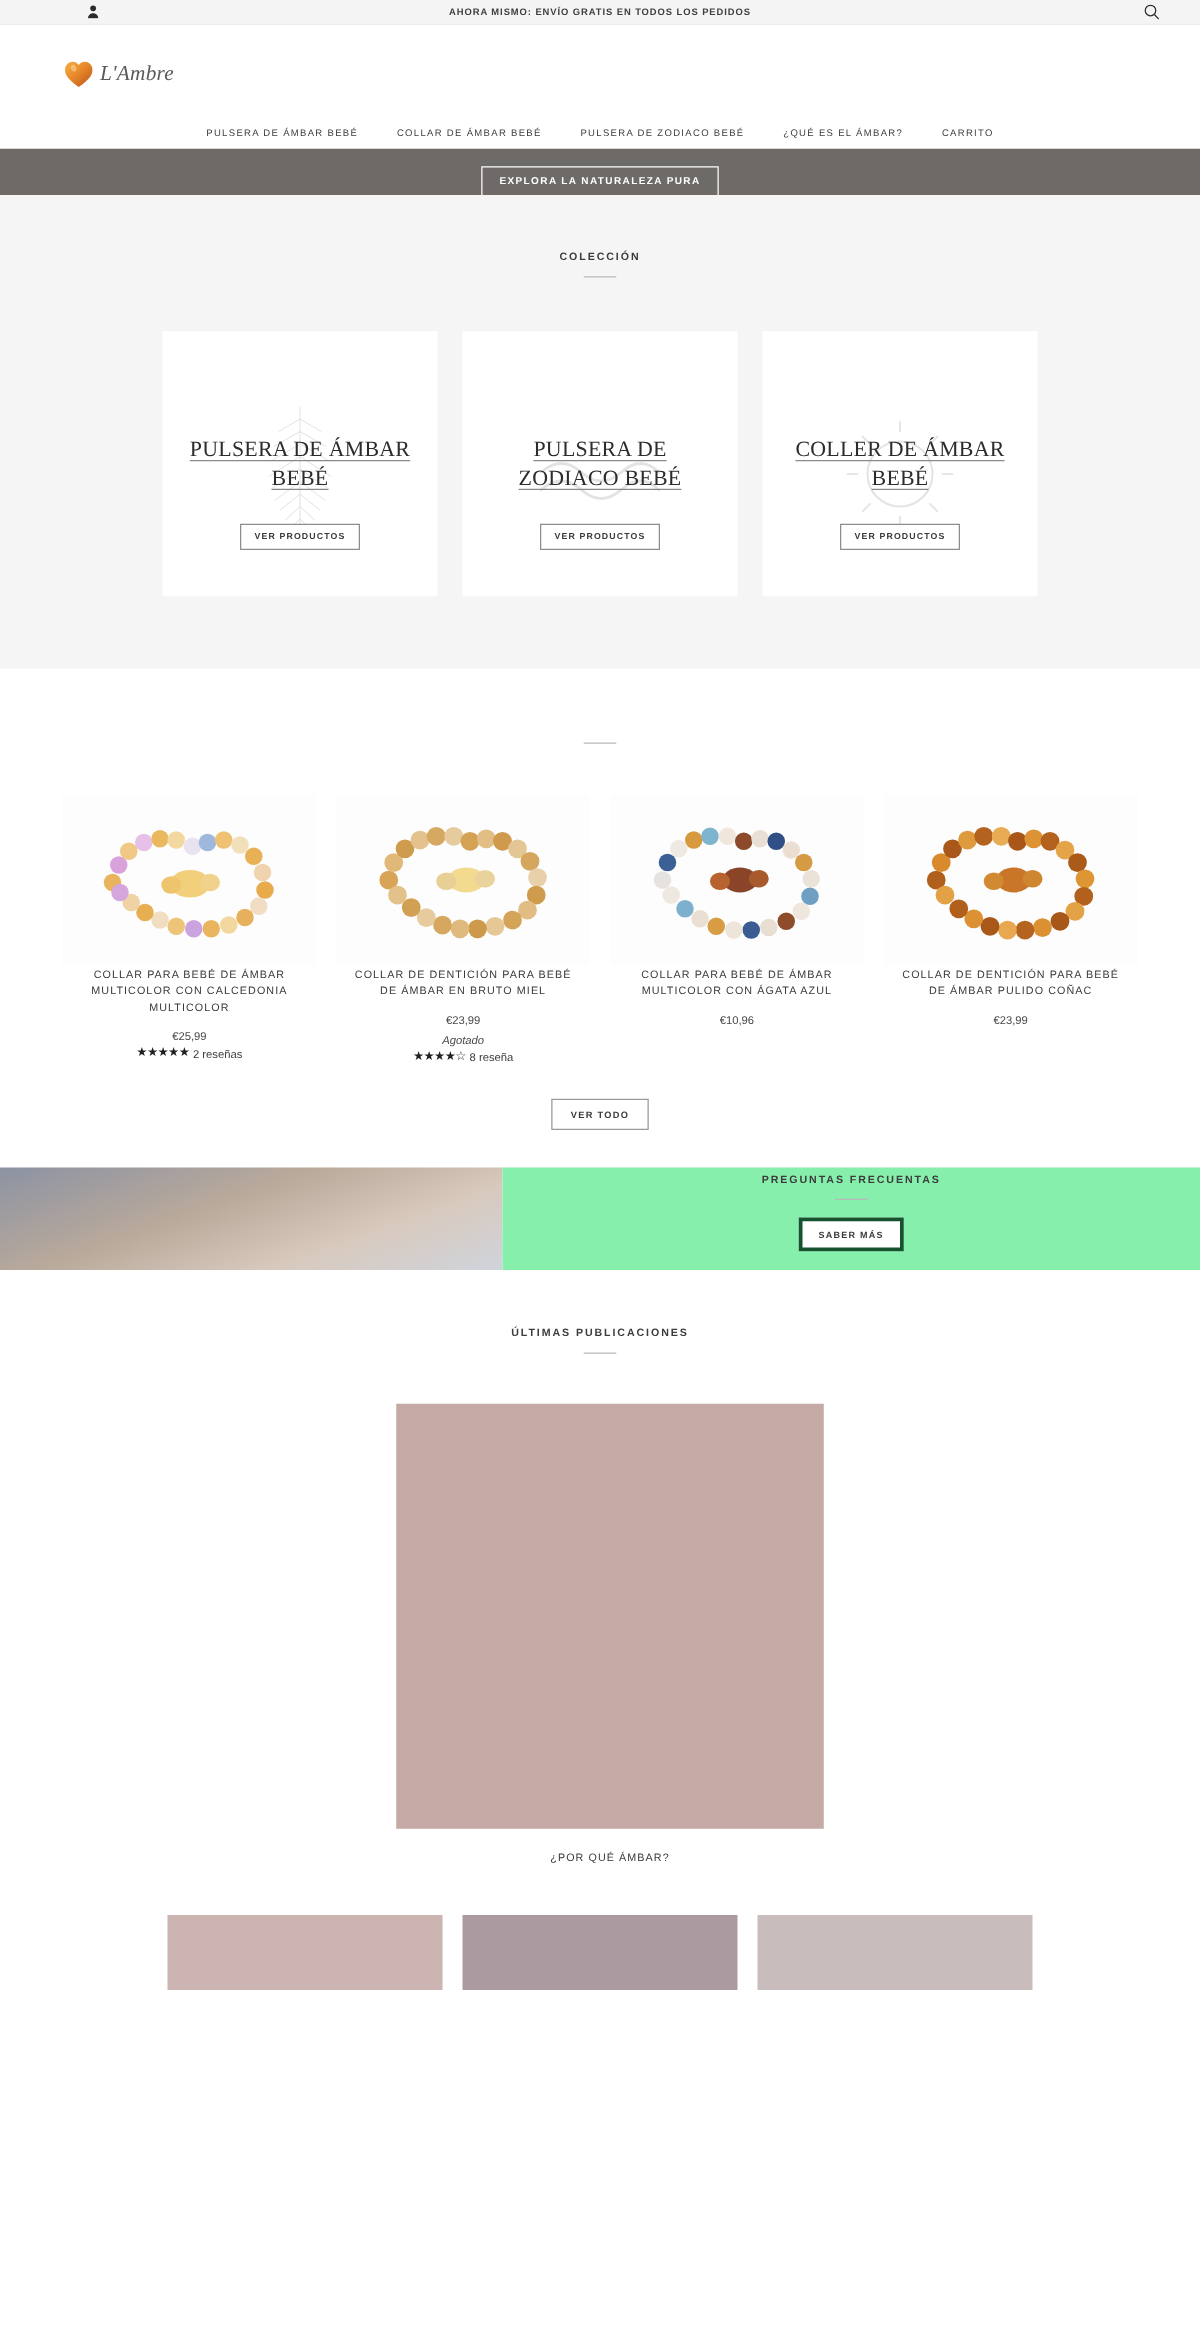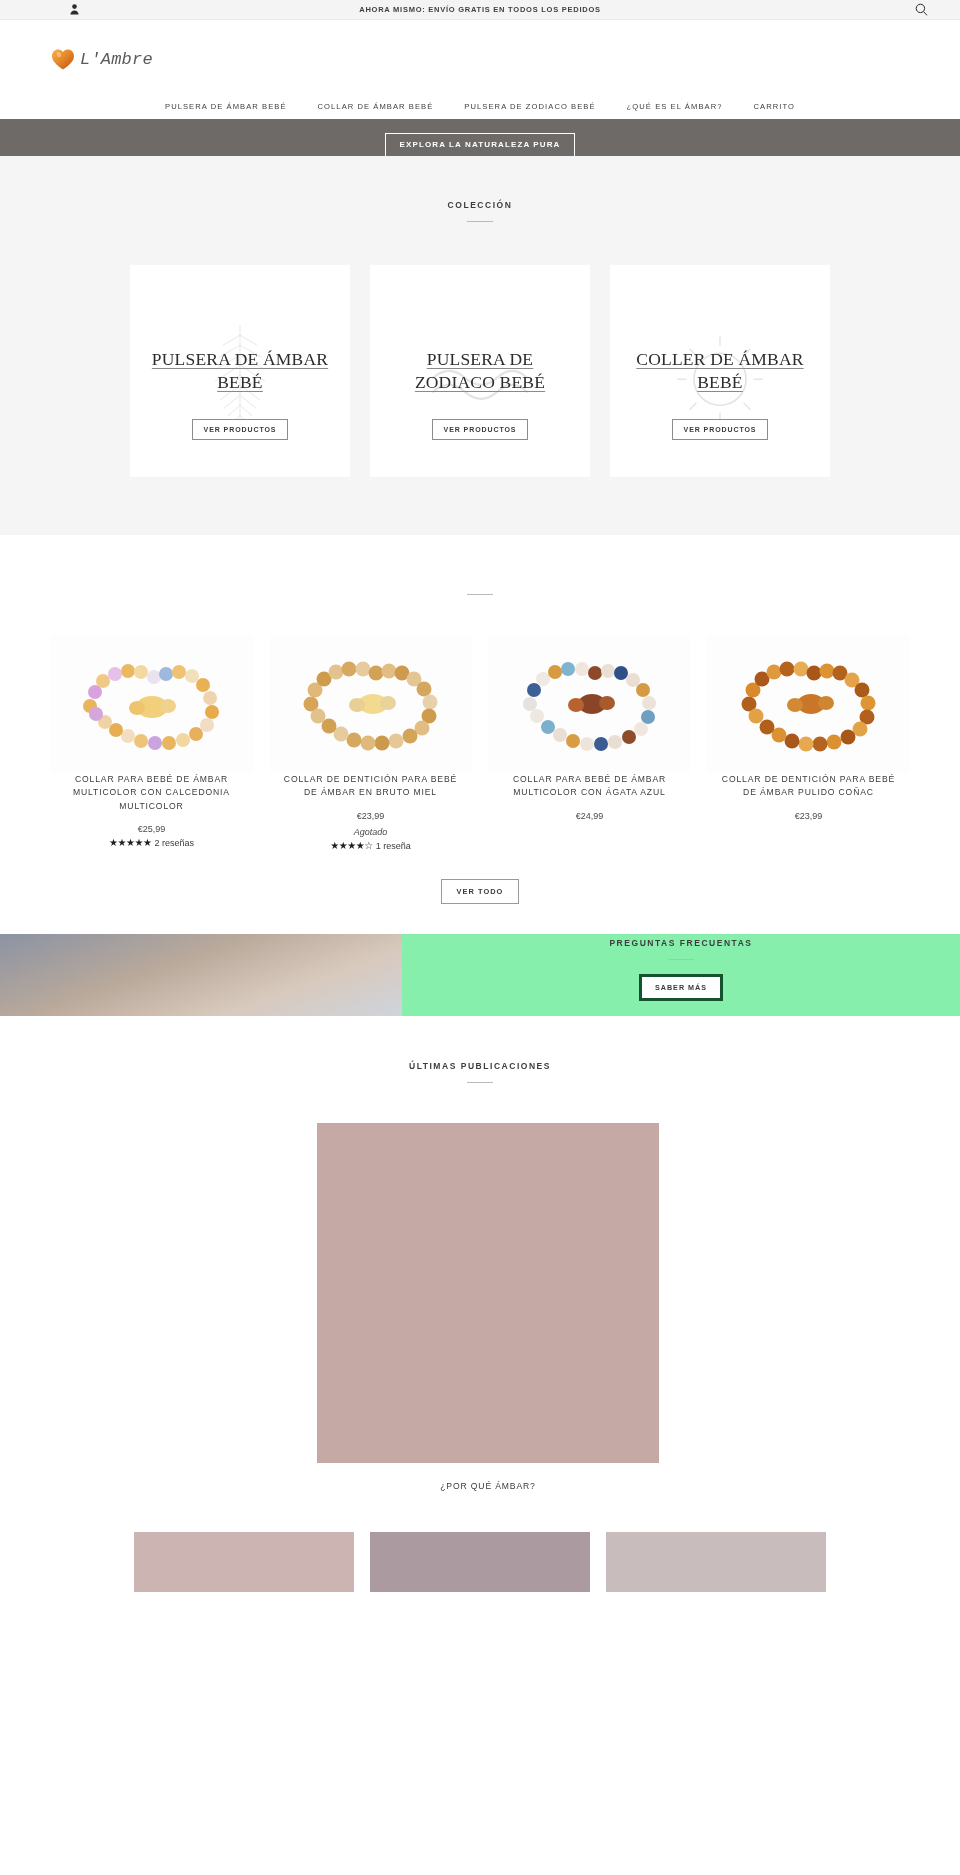--- a/index.html
+++ b/index.html
@@ -37,21 +37,21 @@
   .announce-icon svg { display: block; }
 
   
   .header { height: 73px; background: #fff; position: relative; }
   .logo-wrap {
     position: absolute; left: 50px; top: 26px;
     display: flex; align-items: center; gap: 4px;
   }
   .logo-heart { width: 26px; height: 26px; display:block; }
   .logo-text {
-    font-family: Liberation Mono, monospace;
+    font-family: Liberation Serif, serif;
     font-size: 17px;
     font-style: italic;
     color: #5a5a5a;
     letter-spacing: 0.2px;
   }
 
   
   .nav {
     height: 26px;
     display: flex;
@@ -478,21 +478,21 @@
               <ellipse cx="76" cy="61" rx="8" ry="7" fill="#e8cf95"></ellipse>
               <ellipse cx="107" cy="59" rx="8" ry="7" fill="#e9d29b"></ellipse>
             </g>
           </svg>
         </div>
         <div class="prod-title">COLLAR DE DENTICIÓN PARA BEBÉ DE ÁMBAR EN BRUTO MIEL</div>
         <div class="prod-price">€23,99</div>
         <div class="prod-sold">Agotado</div>
         <div class="prod-rating">
           <span class="stars">★★★★☆</span>
-          <span class="rating-count">1 reseña</span>
+          <span class="rating-count">8 reseña</span>
         </div>
       </div>
 
       <div class="prod-card">
         <div class="prod-img">
           <svg width="180" height="120" viewBox="0 0 180 120">
             <g>
               <circle cx="30" cy="60" r="7" fill="#e6e2e0"></circle>
                 <circle cx="34" cy="46" r="7" fill="#3c5f96"></circle>
               <circle cx="43" cy="35" r="7" fill="#efe9e4"></circle>
@@ -515,21 +515,21 @@
                 <circle cx="60" cy="91" r="7" fill="#e9dfd3"></circle>
               <circle cx="48" cy="83" r="7" fill="#7cb0cc"></circle>
                 <circle cx="37" cy="72" r="7" fill="#efe8e0"></circle>
               <ellipse cx="92" cy="60" rx="14" ry="10" fill="#8a4528"></ellipse>
               <ellipse cx="76" cy="61" rx="8" ry="7" fill="#b8632f"></ellipse>
               <ellipse cx="107" cy="59" rx="8" ry="7" fill="#a75a2c"></ellipse>
             </g>
           </svg>
         </div>
         <div class="prod-title">COLLAR PARA BEBÉ DE ÁMBAR MULTICOLOR CON ÁGATA AZUL</div>
-        <div class="prod-price">€24,99</div>
+        <div class="prod-price">€10,96</div>
       </div>
 
       <div class="prod-card">
         <div class="prod-img">
           <svg width="180" height="120" viewBox="0 0 180 120">
             <g>
               <circle cx="30" cy="60" r="7.5" fill="#b05f1c"></circle>
                 <circle cx="34" cy="46" r="7.5" fill="#d88a2c"></circle>
               <circle cx="43" cy="35" r="7.5" fill="#a9571a"></circle>
                 <circle cx="55" cy="28" r="7.5" fill="#e09a3e"></circle>

